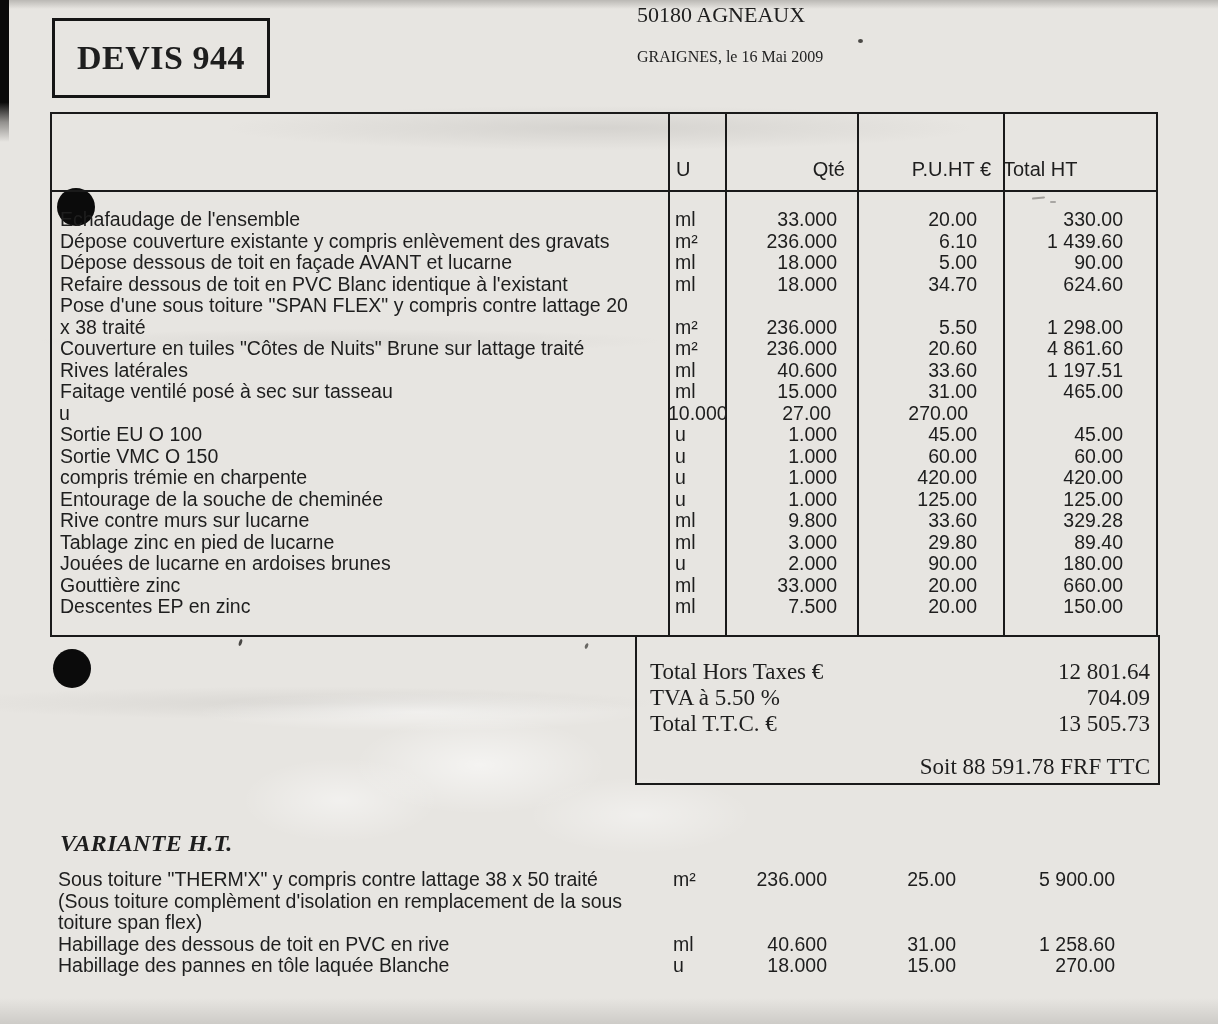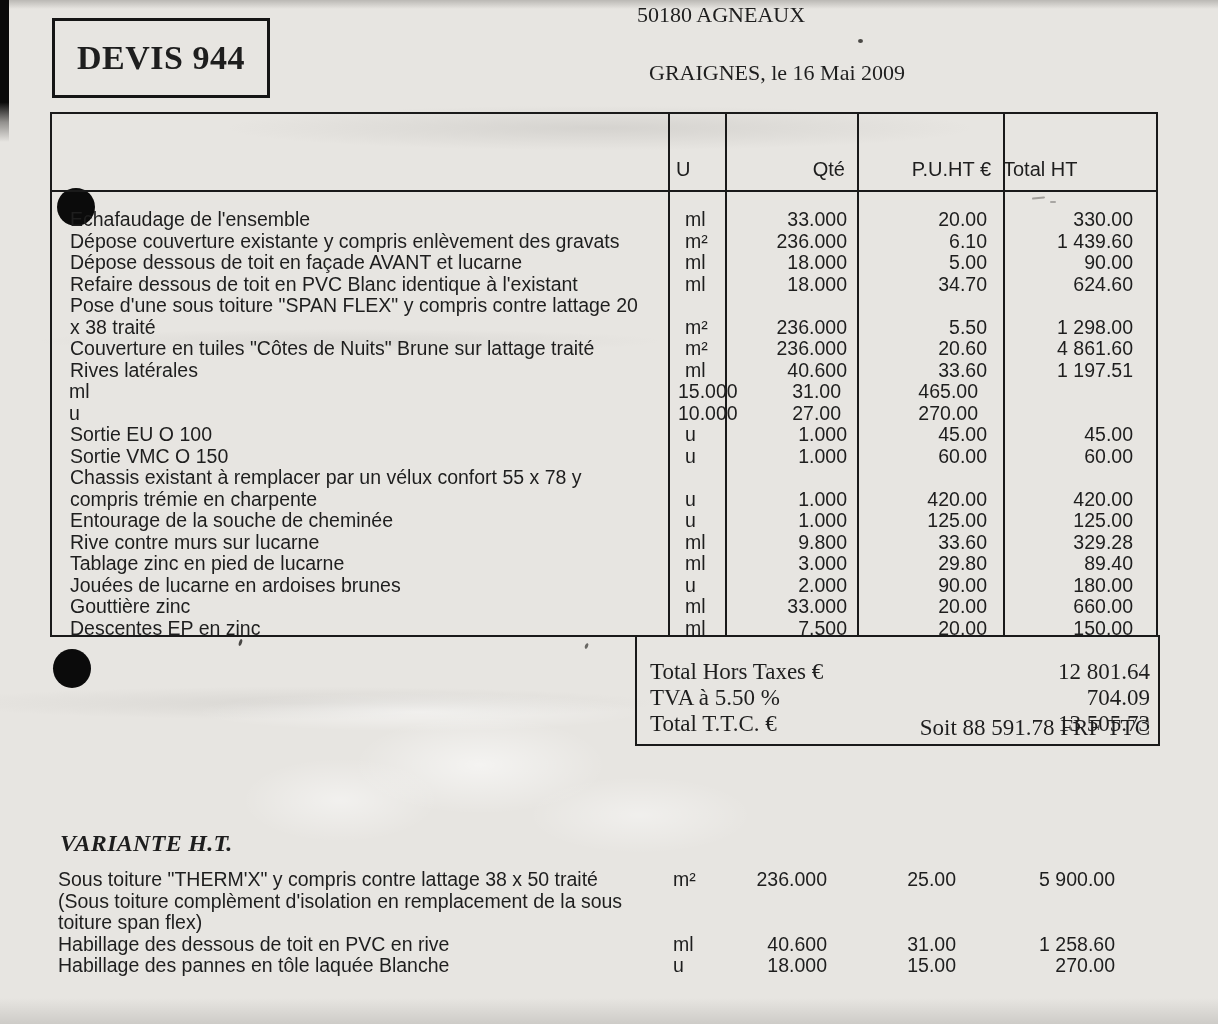--- a/index.html
+++ b/index.html
@@ -23,44 +23,44 @@
   }
   .edge-strip{position:absolute;left:0;top:0;width:9px;height:142px;pointer-events:none;
     background:linear-gradient(180deg,#0a0a0a 0%,#0a0a0a 72%,rgba(90,88,86,.6) 86%,rgba(120,118,116,0) 100%);}
   .punch{position:absolute;background:#0b0b0b;border-radius:50%;}
   .speck{position:absolute;background:#4a4845;border-radius:50%;}
   
   .devis-box{position:absolute;left:52px;top:18px;width:212px;height:74px;
     border:3px solid #151515;display:flex;align-items:center;justify-content:center;
     font-family:"Liberation Serif",serif;font-weight:bold;font-size:34px;letter-spacing:.5px;}
   .addr{position:absolute;left:637px;top:2px;font-family:"Liberation Serif",serif;font-size:22px;}
-  .pdate{position:absolute;left:637px;top:60px;font-family:"Liberation Serif",serif;font-size:22px;margin-left:12px;}
+  .pdate{position:absolute;left:637px;top:48px;font-family:"Liberation Serif",serif;font-size:16px;}
   
   .qtable{position:absolute;left:50px;top:112px;width:1104px;height:521px;
     border:2px solid #1a1a1a;}
   .vline{position:absolute;top:0;bottom:0;width:2px;background:#1a1a1a;}
   .vl1{left:616px}.vl2{left:673px}.vl3{left:805px}.vl4{left:951px}
   .thead{position:absolute;left:0;top:0;right:0;height:76px;border-bottom:2px solid #1a1a1a;
     display:grid;grid-template-columns:616px 57px 132px 146px 155px;align-items:end;
     font-size:20px;}
   .thead .c{padding-bottom:9px;}
-  .tbody{position:absolute;left:0;top:95px;right:0;padding-left:10px;}
+  .tbody{position:absolute;left:0;top:95px;right:0;}
   .t-row{display:grid;grid-template-columns:616px 57px 132px 146px 155px;height:21.5px;
     font-size:19.5px;line-height:21.5px;white-space:nowrap;}
   .cell-desc{padding-left:8px;overflow:hidden;}
   .cell-unit{padding-left:7px;}
   .cell-qty{text-align:right;padding-right:20px;}
   .cell-pu{text-align:right;padding-right:26px;}
   .cell-tot{text-align:right;padding-right:35px;}
   .h-unit{padding-left:8px;}
   .h-qty{text-align:right;padding-right:12px;}
   .h-pu{text-align:right;padding-right:12px;}
   .h-tot{text-align:left;padding-right:8px;}
   
-  .totals{position:absolute;left:635px;top:635px;width:525px;height:111px;
+  .totals{position:absolute;left:635px;top:635px;width:525px;height:150px;
     border:2px solid #1a1a1a;font-family:"Liberation Serif",serif;font-size:23px;box-sizing:border-box;}
   .totals-rows{position:absolute;left:13px;right:8px;top:22px;}
   .trow{display:flex;justify-content:space-between;line-height:26px;}
   .ttc-note{position:absolute;right:8px;bottom:3px;line-height:26px;}
   
   .variant-title{position:absolute;left:60px;top:830px;
     font-family:"Liberation Serif",serif;font-weight:bold;font-size:24px;letter-spacing:.3px;font-style:italic;}
   .vbody{position:absolute;left:50px;top:869px;width:1110px;}
   .vbody .t-row{grid-template-columns:616px 57px 132px 146px 159px;}
   .vbody .cell-qty{padding-right:28px;}
@@ -151,20 +151,21 @@
           <div class="cell-tot">4 861.60</div>
         </div>
         <div class="t-row">
           <div class="cell-desc">Rives latérales</div>
           <div class="cell-unit">ml</div>
           <div class="cell-qty">40.600</div>
           <div class="cell-pu">33.60</div>
           <div class="cell-tot">1 197.51</div>
         </div>
         <div class="t-row">
+          <div class="cell-desc">Faitage ventilé posé à sec sur tasseau</div>
           <div class="cell-unit">ml</div>
           <div class="cell-qty">15.000</div>
           <div class="cell-pu">31.00</div>
           <div class="cell-tot">465.00</div>
         </div>
         <div class="t-row">
           <div class="cell-unit">u</div>
           <div class="cell-qty">10.000</div>
           <div class="cell-pu">27.00</div>
           <div class="cell-tot">270.00</div>
@@ -175,27 +176,20 @@
           <div class="cell-qty">1.000</div>
           <div class="cell-pu">45.00</div>
           <div class="cell-tot">45.00</div>
         </div>
         <div class="t-row">
           <div class="cell-desc">Sortie VMC O 150</div>
           <div class="cell-unit">u</div>
           <div class="cell-qty">1.000</div>
           <div class="cell-pu">60.00</div>
           <div class="cell-tot">60.00</div>
-        </div>
-        <div class="t-row">
-          <div class="cell-desc">Chassis existant à remplacer par un vélux confort 55 x 78 y</div>
-          <div class="cell-unit"></div>
-          <div class="cell-qty"></div>
-          <div class="cell-pu"></div>
-          <div class="cell-tot"></div>
         </div>
         <div class="t-row">
           <div class="cell-desc">compris trémie en charpente</div>
           <div class="cell-unit">u</div>
           <div class="cell-qty">1.000</div>
           <div class="cell-pu">420.00</div>
           <div class="cell-tot">420.00</div>
         </div>
         <div class="t-row">
           <div class="cell-desc">Entourage de la souche de cheminée</div>

